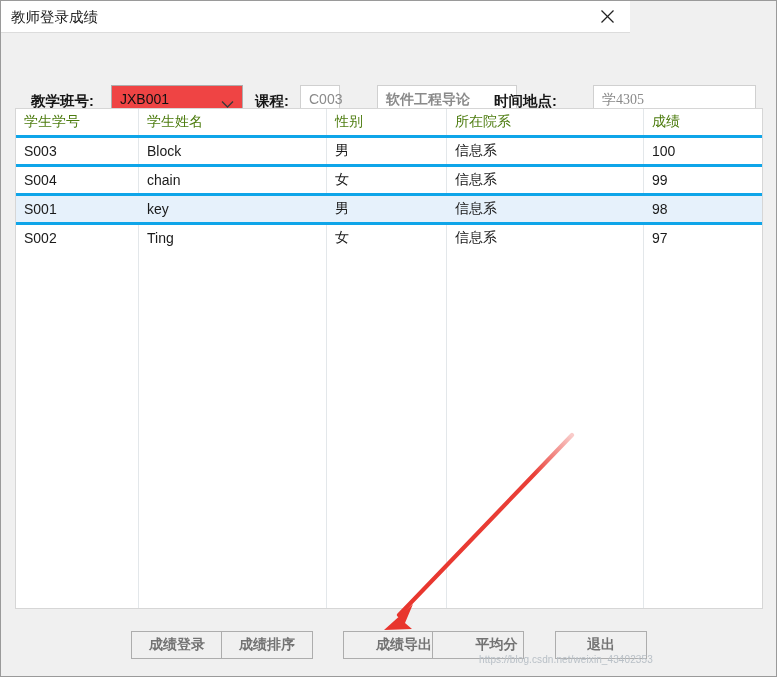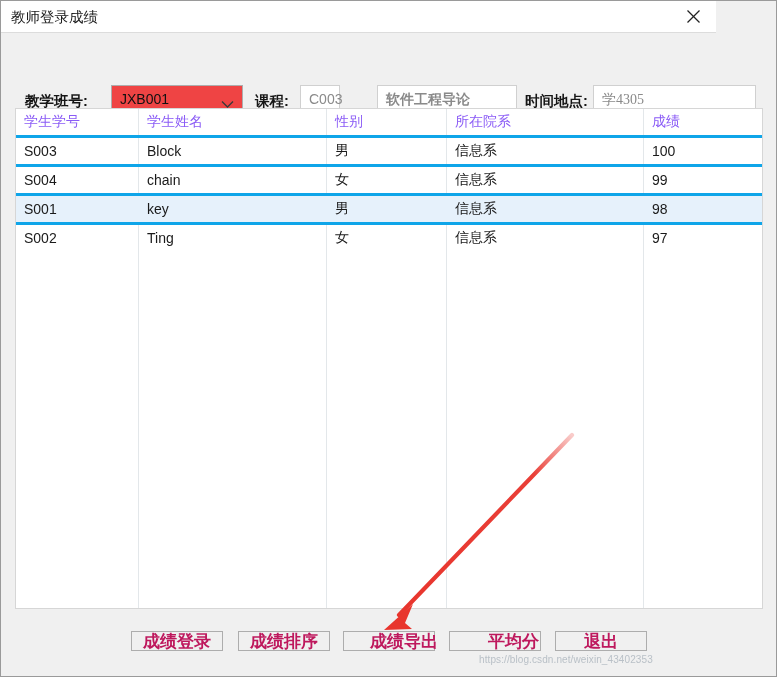--- a/index.html
+++ b/index.html
@@ -19,21 +19,21 @@
     height: 677px;
     box-sizing: border-box;
     border: 1px solid #9a9a9a;
     background: #f0f0f0;
     overflow: hidden;
   }
   
   .titlebar {
     position: absolute;
     left: 0; top: 0;
-    width: 715px;
+    width: 629px;
     height: 32px;
     background: #ffffff;
     border-bottom: 1px solid #dcdcdc;
     box-sizing: border-box;
   }
   .title-text {
     position: absolute;
     left: 10px;
     top: 7px;
     font-size: 14.5px;
@@ -63,23 +63,23 @@
     height: 62px;
   }
   .field-label {
     position: absolute;
     font-size: 14.5px;
     color: #161616;
     font-weight: bold;
     white-space: nowrap;
     top: 58px;
   }
-  .lbl-class  { left: 24px; }
+  .lbl-class  { left: 30px; }
   .lbl-course { left: 254px; }
-  .lbl-time   { left: 524px; }
+  .lbl-time   { left: 493px; }
 
   .combo {
     position: absolute;
     left: 110px;
     top: 51px;
     width: 132px;
     height: 30px;
     background: #ef4444;
     border: 1px solid #adadad;
     box-sizing: border-box;
@@ -149,21 +149,21 @@
     height: 26px;
     font-size: 14px;
     color: #1a1a1a;
     padding: 0 0 0 8px;
     vertical-align: middle;
     white-space: nowrap;
     overflow: hidden;
     background: transparent;
   }
   table.grid tr.header-row td {
-    color: #8b5cf6;
+    color: #4d7c0f;
     border-bottom: none;
   }
   table.grid tr.data-row td {
     border-top: 3px solid #0ea5e9;
   }
   table.grid tr.selected td {
     background: #e6f1fb;
   }
   .c0 { width: 123px; }
   .c1 { width: 188px; }
@@ -175,37 +175,37 @@
   .btnbar {
     position: absolute;
     left: 0;
     top: 630px;
     width: 775px;
     height: 38px;
   }
   .btn {
     position: absolute;
     top: 0;
-    height: 20px;
+    height: 28px;
     background: #f0f0f0;
     border: 1px solid #adadad;
     box-sizing: border-box;
-    font-size: 17px;
-    color: #be185d;
+    font-size: 14px;
+    color: #737373;
     font-weight: bold;
     display: flex;
     align-items: center;
     justify-content: center;
     cursor: pointer;
     white-space: nowrap;
   }
   .b0 { left: 130px; width: 92px; }
-  .b1 { left: 237px; width: 92px; }
+  .b1 { left: 220px; width: 92px; }
   .b2 { left: 342px; width: 92px; padding-left: 30px; }
-  .b3 { left: 448px; width: 92px; padding-left: 37px; }
+  .b3 { left: 431px; width: 92px; padding-left: 37px; }
   .b4 { left: 554px; width: 92px; }
 
   
   .annot {
     position: absolute;
     left: 0; top: 0;
     width: 777px;
     height: 677px;
     pointer-events: none;
     z-index: 10;

